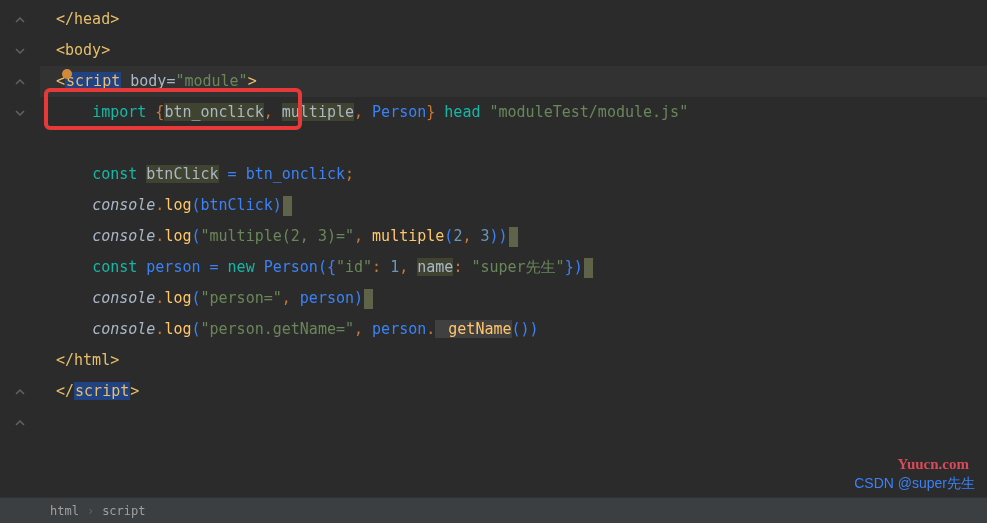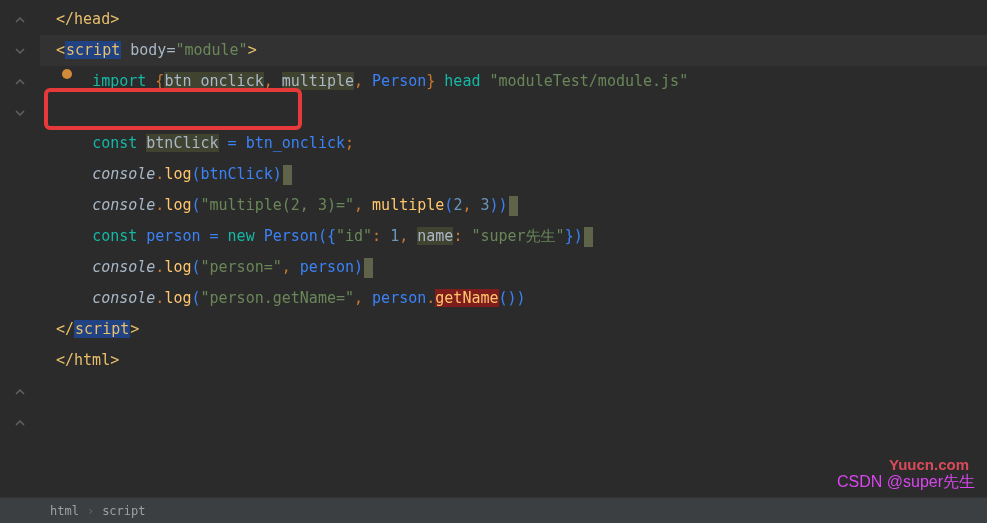--- a/index.html
+++ b/index.html
@@ -79,21 +79,22 @@
       height: 20px;
       background: #5e634a;
       vertical-align: middle;
       margin-left: 1px;
     }
     .script-hl {
       background: #214283;
       padding: 0 1px;
     }
     .method-hl {
-      background: #7f1d1d;
+      background: #404040;
+      padding-left: 13px;
     }
     .breadcrumb {
       position: absolute;
       bottom: 0;
       left: 0;
       right: 0;
       height: 26px;
       background: #3c3f41;
       border-top: 1px solid #323232;
       display: flex;
@@ -103,31 +104,31 @@
       font-size: 12px;
     }
     .crumb-sep {
       margin: 0 8px;
       color: #606366;
     }
     .watermark {
       position: absolute;
       bottom: 30px;
       right: 12px;
-      color: #d946ef;
-      font-size: 16px;
+      color: #3b82f6;
+      font-size: 14px;
       font-family: Arial, sans-serif;
     }
     .watermark2 {
       position: absolute;
       bottom: 50px;
       right: 18px;
       color: #d94a5a;
       font-size: 15px;
-      font-family: Liberation Sans, sans-serif;
+      font-family: Liberation Serif, serif;
       font-weight: bold;
     }
     .body-indicator {
       position: absolute;
       left: 62px;
       top: 69px;
       width: 10px;
       height: 10px;
       background: #d08a3a;
       border-radius: 50%;
@@ -173,31 +174,32 @@
         </svg>
       </div>
       <div class="fold-marker">
         <svg viewBox="0 0 10 10">
           <path d="M1 7 L5 3 L9 7" fill="none" stroke="#606366" stroke-width="1.5"></path>
         </svg>
       </div>
     </div>
   <div class="code-area" id="code">
       <div class="code-line"><span class="tag-bracket">&lt;/</span><span class="tag">head</span><span class="tag-bracket">&gt;</span></div>
+      <div class="code-line"><span class="tag-bracket">&lt;</span><span class="tag">body</span><span class="tag-bracket">&gt;</span></div>
       <div class="code-line highlighted-line"><span class="tag-bracket">&lt;</span><span class="tag script-hl">script</span><span class=""> </span><span class="attr">body</span><span class="attr">=</span><span class="attr-val">"module"</span><span class="tag-bracket">&gt;</span></div>
       <div class="code-line">    <span class="kw">import </span><span class="punct">{</span><span class="ident-hl">btn_onclick</span><span class="punct">, </span><span class="ident-hl">multiple</span><span class="punct">, </span><span class="ident">Person</span><span class="punct">} </span><span class="kw">head </span><span class="str">"moduleTest/module.js"</span></div>
       <div class="code-line"></div>
       <div class="code-line">    <span class="kw">const </span><span class="ident-hl">btnClick</span><span class="ident"> = </span><span class="ident">btn_onclick</span><span class="punct">;</span></div>
       <div class="code-line">    <span class="obj">console</span><span class="punct">.</span><span class="fn">log</span><span class="ident">(</span><span class="ident">btnClick</span><span class="ident">)</span><span class="cursor-block"></span></div>
       <div class="code-line">    <span class="obj">console</span><span class="punct">.</span><span class="fn">log</span><span class="ident">(</span><span class="str">"multiple(2, 3)="</span><span class="punct">, </span><span class="fn">multiple</span><span class="ident">(</span><span class="num">2</span><span class="punct">, </span><span class="num">3</span><span class="ident">))</span><span class="cursor-block"></span></div>
       <div class="code-line">    <span class="kw">const </span><span class="ident">person</span><span class="ident"> = </span><span class="kw">new </span><span class="ident">Person</span><span class="ident">({</span><span class="str">"id"</span><span class="punct">: </span><span class="num">1</span><span class="punct">, </span><span class="ident-hl">name</span><span class="punct">: </span><span class="str">"super先生"</span><span class="ident">})</span><span class="cursor-block"></span></div>
       <div class="code-line">    <span class="obj">console</span><span class="punct">.</span><span class="fn">log</span><span class="ident">(</span><span class="str">"person="</span><span class="punct">, </span><span class="ident">person</span><span class="ident">)</span><span class="cursor-block"></span></div>
       <div class="code-line">    <span class="obj">console</span><span class="punct">.</span><span class="fn">log</span><span class="ident">(</span><span class="str">"person.getName="</span><span class="punct">, </span><span class="ident">person</span><span class="punct">.</span><span class="fn method-hl">getName</span><span class="ident">())</span></div>
+      <div class="code-line"><span class="tag-bracket">&lt;/</span><span class="tag">html</span><span class="tag-bracket">&gt;</span></div>
       <div class="code-line"><span class="tag-bracket">&lt;/</span><span class="tag script-hl">script</span><span class="tag-bracket">&gt;</span></div>
-      <div class="code-line"><span class="tag-bracket">&lt;/</span><span class="tag">html</span><span class="tag-bracket">&gt;</span></div>
     </div>
 </div>
 
 <div class="red-box"></div>
 <div class="body-indicator"></div>
 
 <div class="breadcrumb">
   <span>html</span>
   <span class="crumb-sep">›</span>
   <span>script</span>

